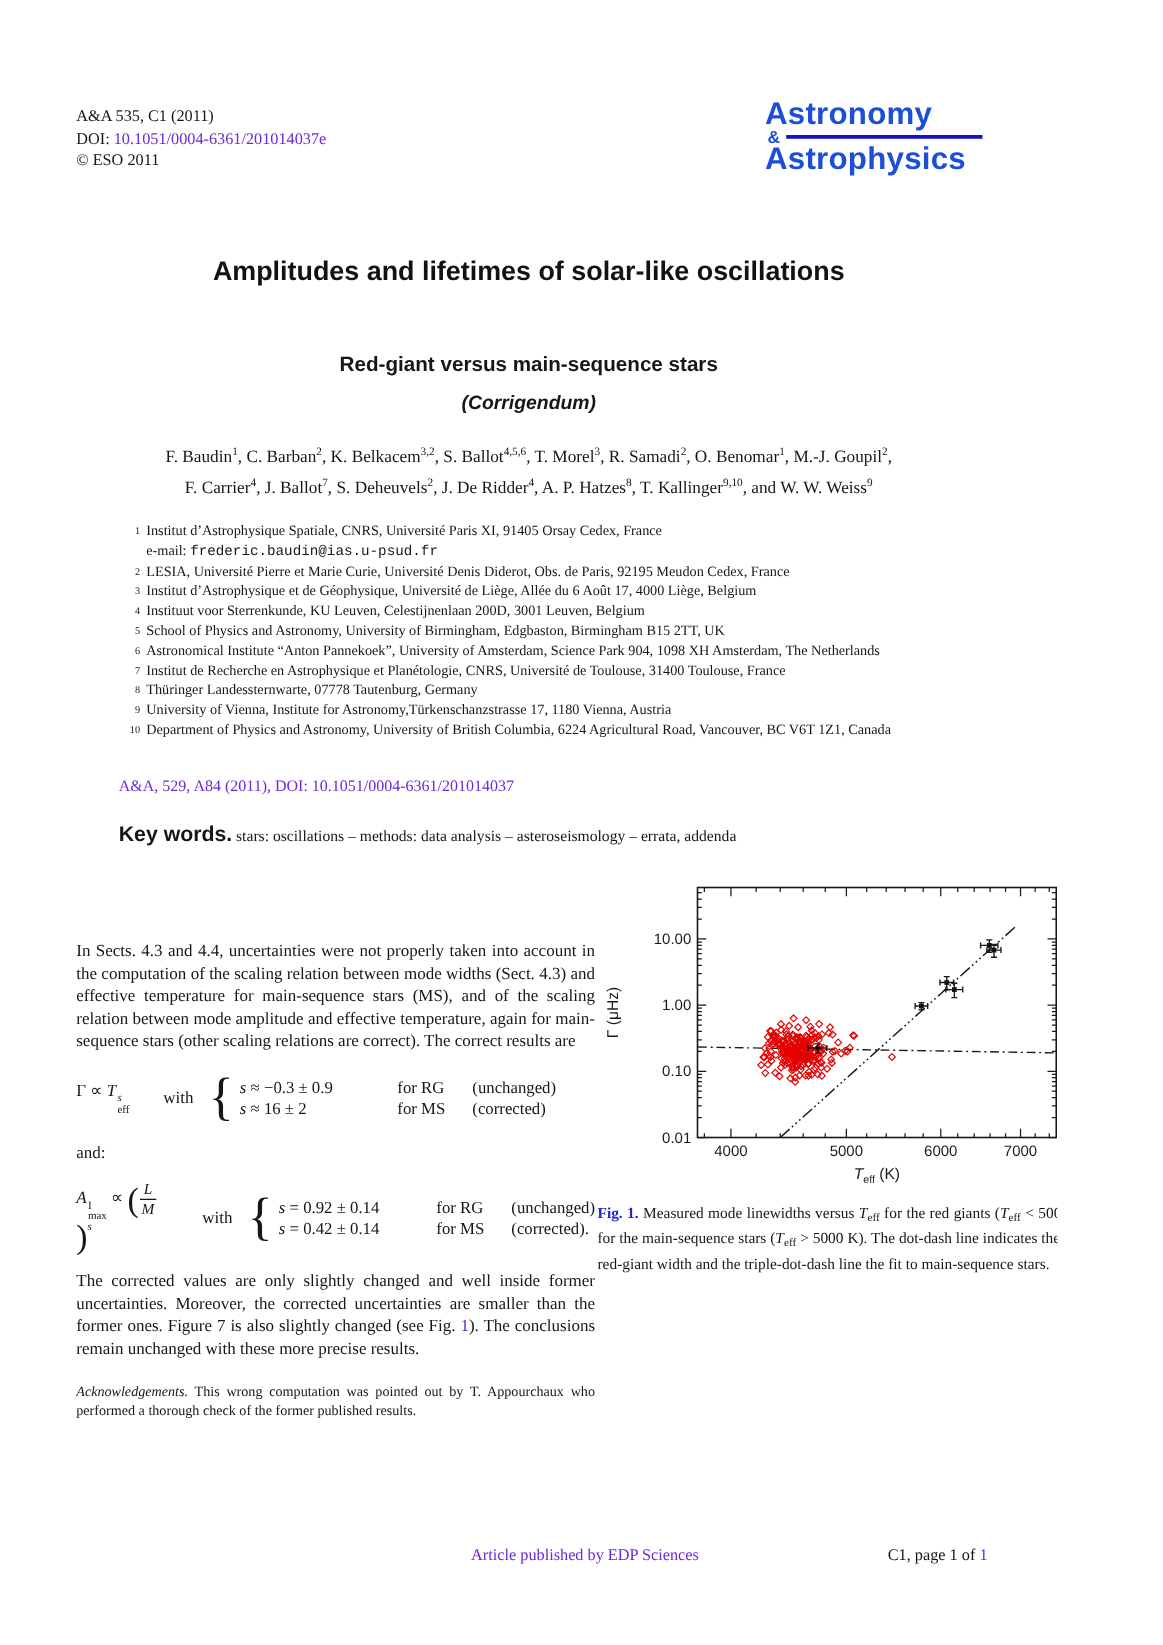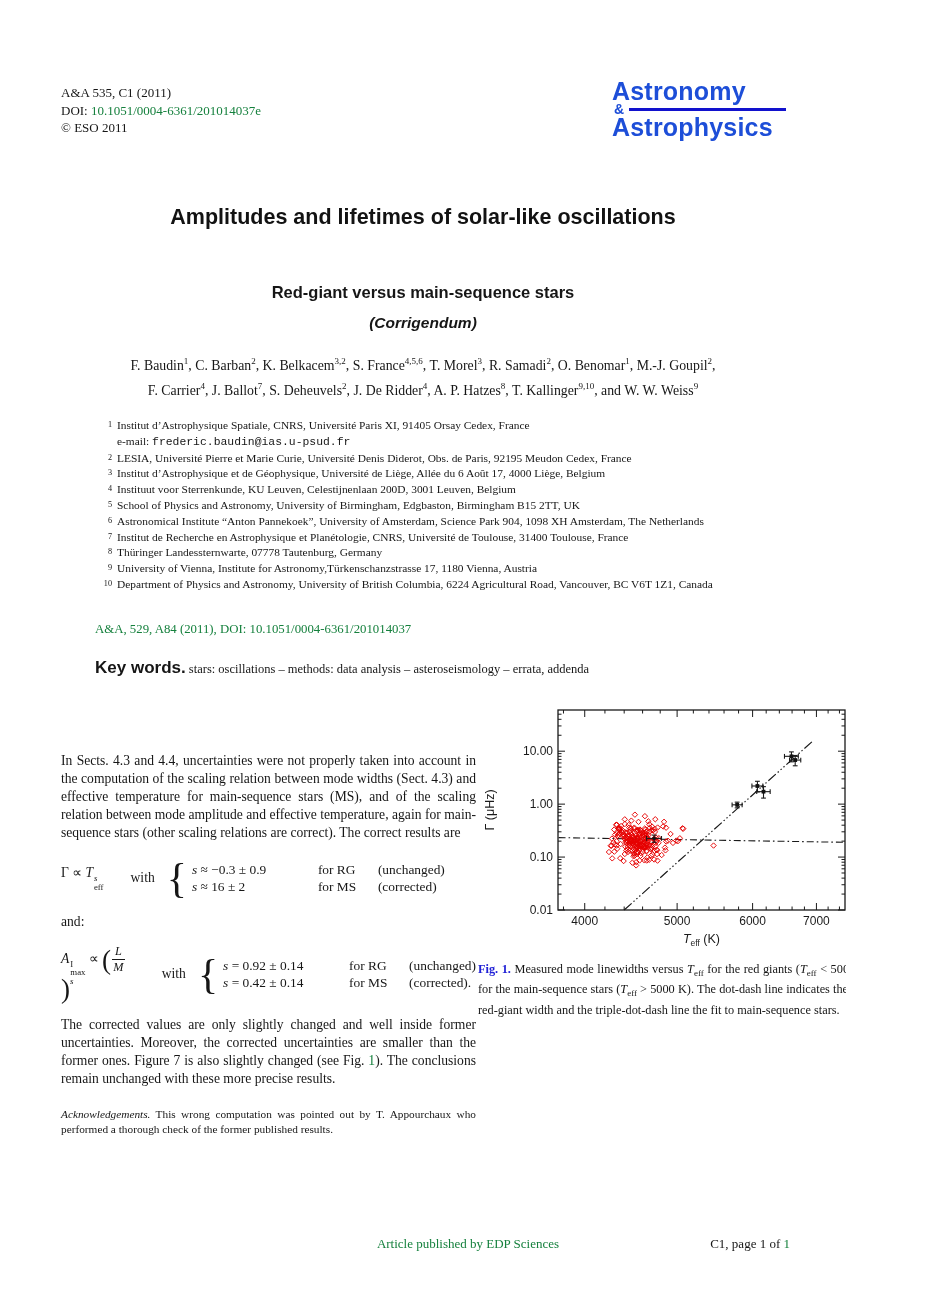--- a/index.html
+++ b/index.html
@@ -1,18 +1,18 @@
 <!DOCTYPE html>
 <html><head>
 <meta charset="utf-8">
 <style>
   html,body{margin:0;padding:0;background:#ffffff;}
   .page{position:relative;width:846px;height:1316px;background:#fff;
         font-family:"Liberation Serif",serif;color:#161616;overflow:hidden;}
-  .link{color:#15803d;text-decoration:none;cursor:pointer;}
+  .link{color:#6d28d9;text-decoration:none;cursor:pointer;}
 
   
   .meta{position:absolute;left:61px;top:84px;font-size:13px;line-height:17.5px;}
   .logo{position:absolute;right:56px;top:80px;font-family:"Liberation Sans",sans-serif;
         font-weight:bold;color:#1d4ed8;width:178px;}
   .logo-line{font-size:25px;line-height:23px;letter-spacing:.2px;}
   .logo-mid{display:flex;align-items:center;height:13px;}
   .amp{font-size:14px;line-height:13px;margin-left:2px;}
   .rule{flex:1;height:2.5px;background:#1212cd;margin-left:5px;margin-right:4px;}
 
@@ -100,21 +100,21 @@
     <div class="logo-line">Astrophysics</div>
   </div>
 
   <div class="title">
     <div>Amplitudes and lifetimes of solar-like oscillations</div>
   </div>
   <div class="subtitle">Red-giant versus main-sequence stars</div>
   <div class="corrig">(Corrigendum)</div>
 
   <div class="authors">
-    <div><span>F. Baudin</span><sup>1</sup><span>, C. Barban</span><sup>2</sup><span>, K. Belkacem</span><sup>3,2</sup><span>, S. France</span><sup>4,5,6</sup><span>, T. Morel</span><sup>3</sup><span>, R. Samadi</span><sup>2</sup><span>, O. Benomar</span><sup>1</sup><span>, M.-J. Goupil</span><sup>2</sup><span>,</span></div>
+    <div><span>F. Baudin</span><sup>1</sup><span>, C. Barban</span><sup>2</sup><span>, K. Belkacem</span><sup>3,2</sup><span>, S. Ballot</span><sup>4,5,6</sup><span>, T. Morel</span><sup>3</sup><span>, R. Samadi</span><sup>2</sup><span>, O. Benomar</span><sup>1</sup><span>, M.-J. Goupil</span><sup>2</sup><span>,</span></div>
     <div><span>F. Carrier</span><sup>4</sup><span>, J. Ballot</span><sup>7</sup><span>, S. Deheuvels</span><sup>2</sup><span>, J. De Ridder</span><sup>4</sup><span>, A. P. Hatzes</span><sup>8</sup><span>, T. Kallinger</span><sup>9,10</sup><span>, and W. W. Weiss</span><sup>9</sup></div>
   </div>
 
   <div class="affils" id="affils">
       <div class="aff-row">
         <span class="aff-num">1</span>
         <span class="aff-text">Institut d’Astrophysique Spatiale, CNRS, Université Paris XI, 91405 Orsay Cedex, France<span class="aff-email" style="display: block;">e-mail: <span class="mono">frederic.baudin@ias.u-psud.fr</span></span></span>
       </div>
       <div class="aff-row">
         <span class="aff-num">2</span>

